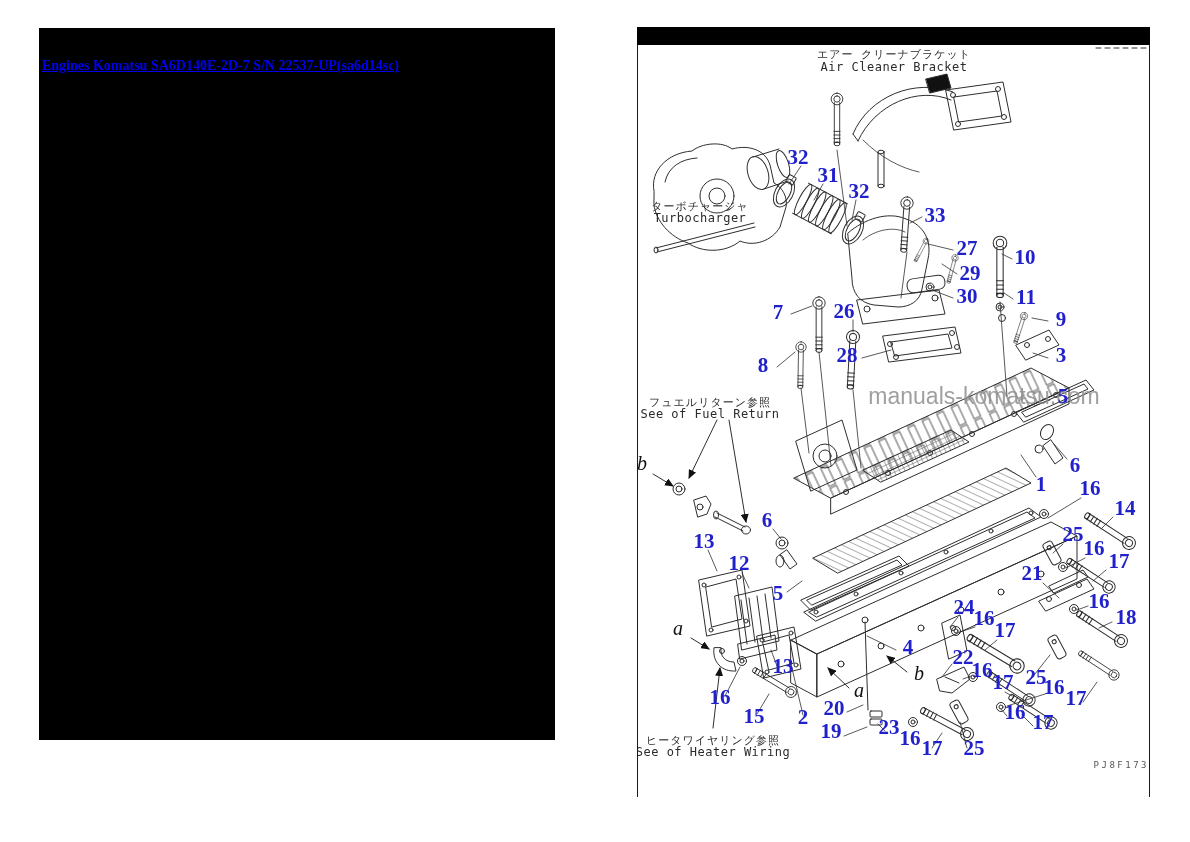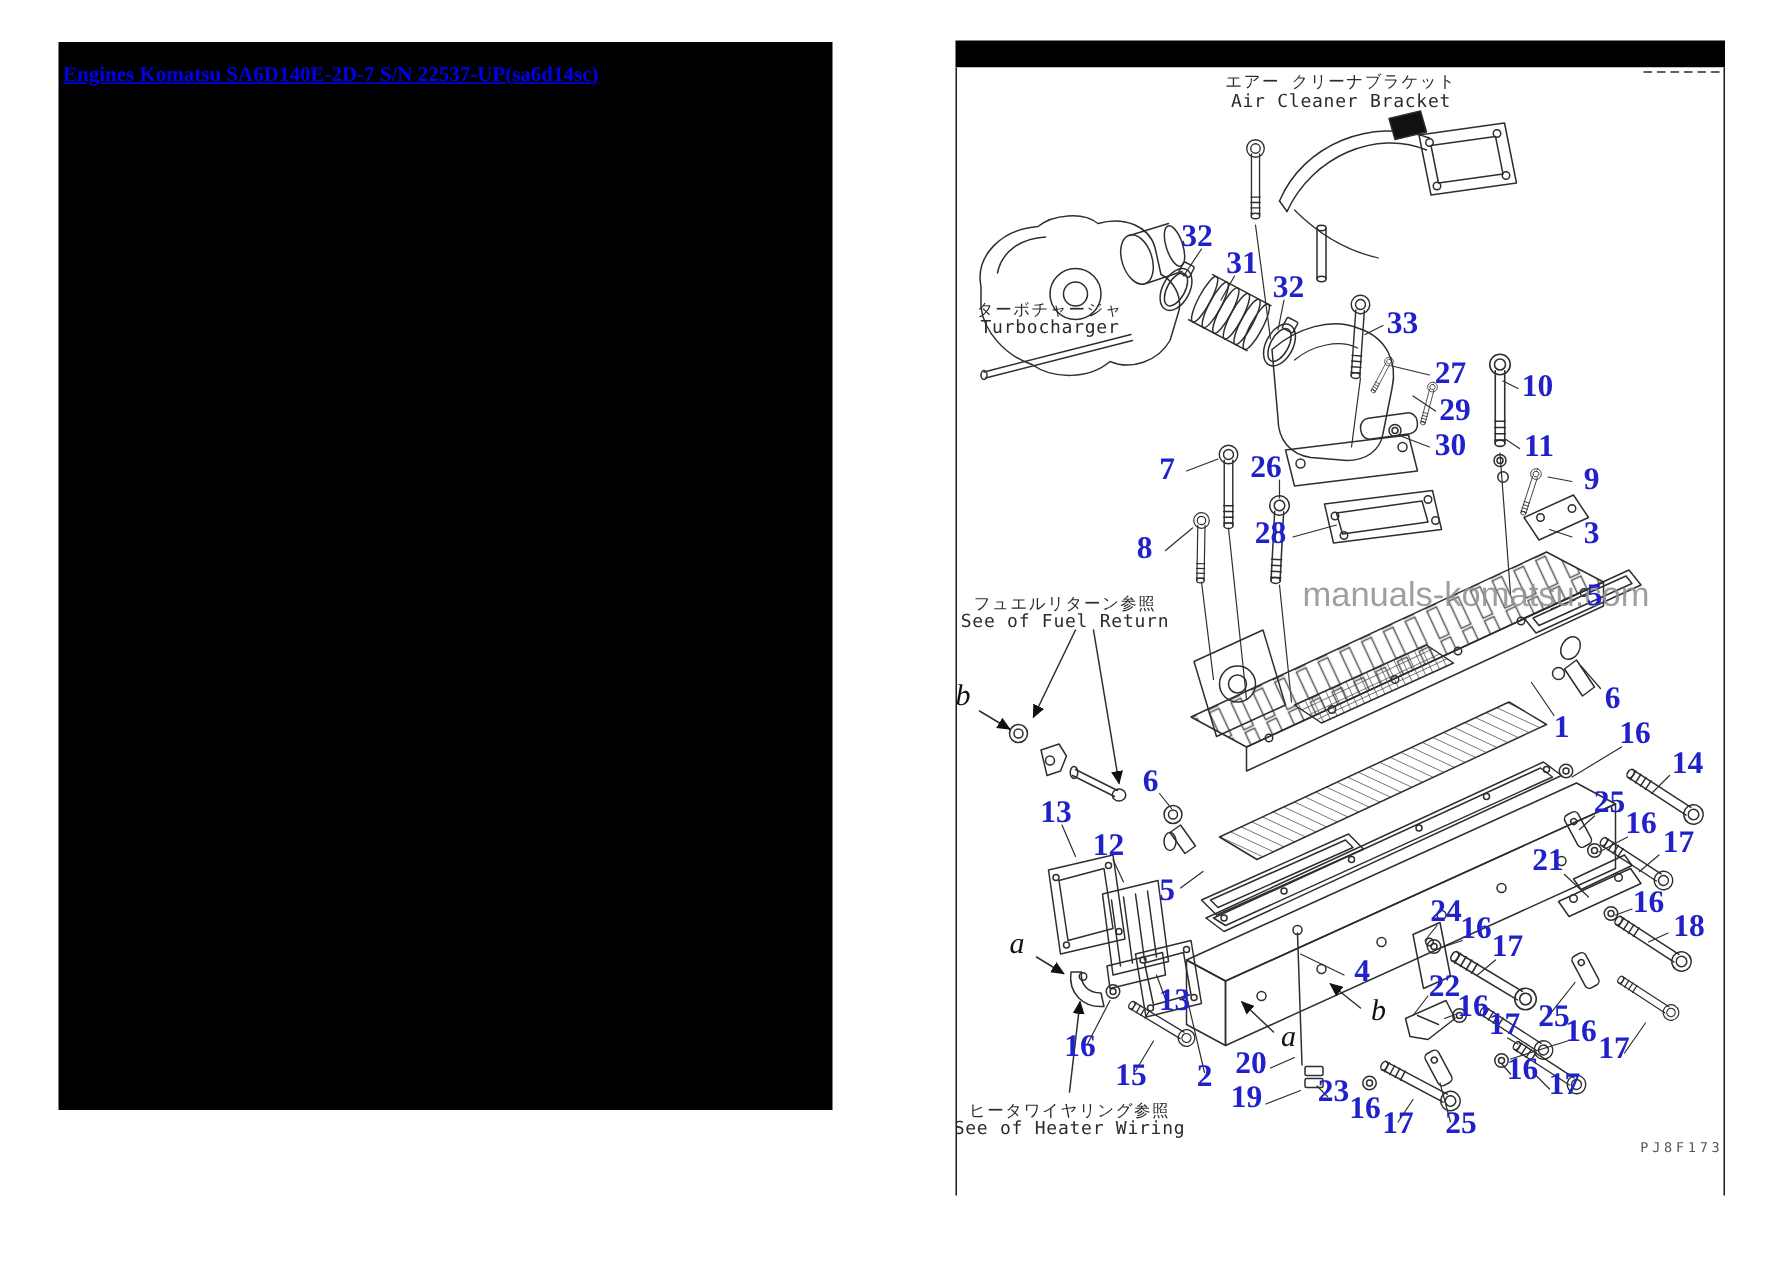--- a/index.html
+++ b/index.html
@@ -7,21 +7,21 @@
     width:1190px;height:842px;position:relative;overflow:hidden;
     background:#ffffff;
     font-family:"Liberation Sans",sans-serif;
   }
   
   .left-panel{
     position:absolute;left:39px;top:28px;width:516px;height:712px;
     background:#000;
   }
   .left-panel a.link{
-    position:absolute;left:3px;top:15px;
+    position:absolute;left:3px;top:30px;
     font-family:"Liberation Serif",serif;
     font-weight:bold;font-size:14px;
     color:var(--link-color,#0000ee);
     text-decoration:underline;
     white-space:nowrap;cursor:pointer;
   }
   
   .right-panel{position:absolute;left:637px;top:27px;width:513px;height:770px;}
   .img-top-bar{position:absolute;left:0;top:0;width:513px;height:18px;background:#000;}
   .diagram-frame{

